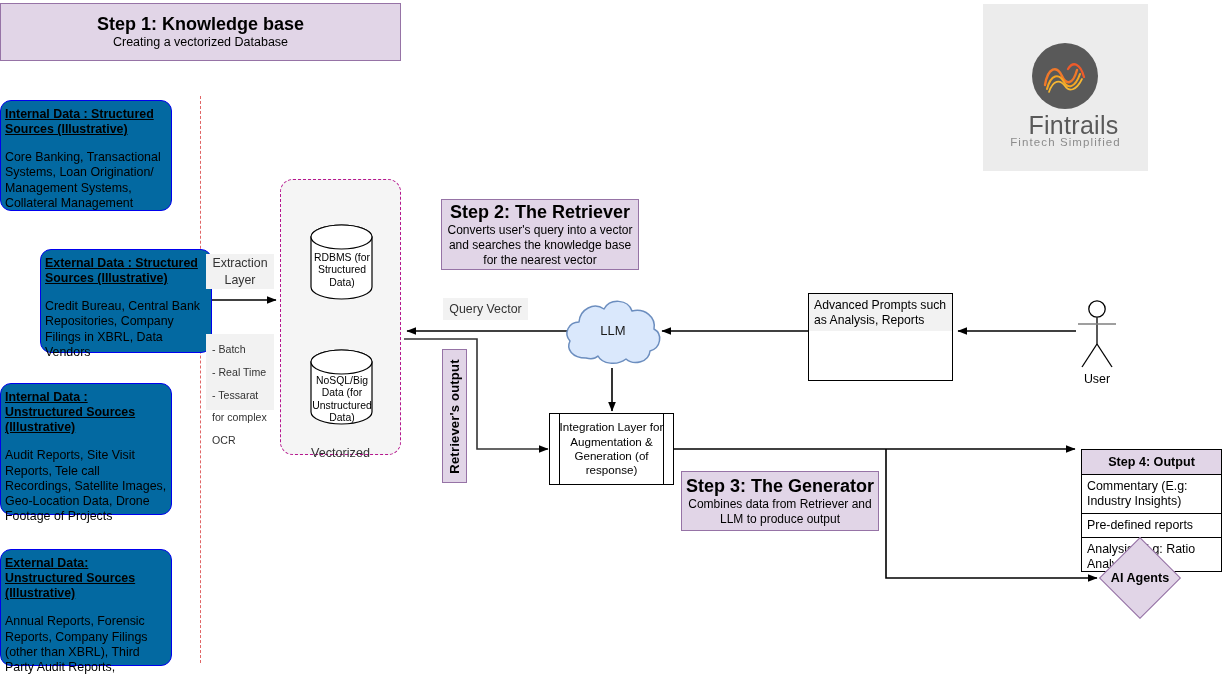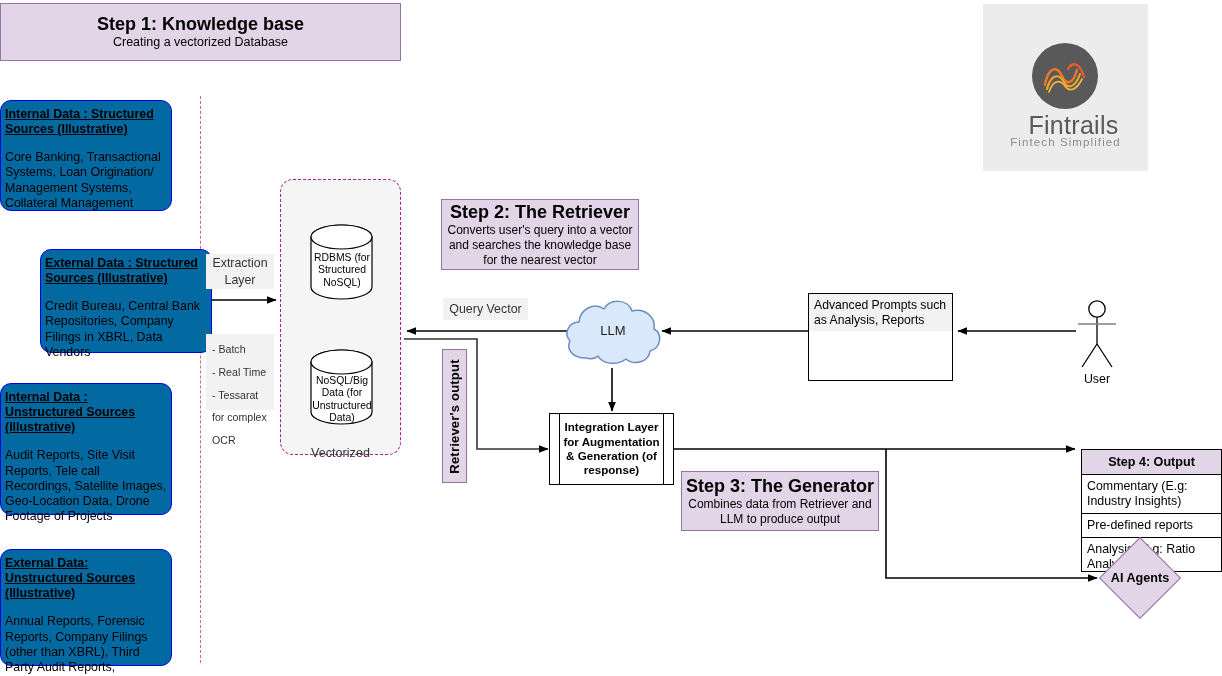--- a/index.html
+++ b/index.html
@@ -70,21 +70,21 @@
   }
   .ribbon span{
     transform:rotate(-90deg);white-space:nowrap;
     font-size:13px;font-weight:bold;letter-spacing:.2px;
   }
 
   
   .int-box{
     border:1.4px solid #000;background:#fff;
     display:flex;align-items:center;justify-content:flex-end;
-    text-align:center;font-size:11.6px;line-height:1.25;padding:0 9px;font-weight:bold;
+    text-align:center;font-size:11.6px;line-height:1.25;padding:0 9px;
   }
   .int-rule{position:absolute;top:0;bottom:0;width:0;border-left:1.4px solid #000;}
 
   
   .tbl{border:1.4px solid #000;background:#fff;}
   .tbl-head{
     border-bottom:1.4px solid #000;text-align:center;font-size:12.2px;
     padding:5px 4px;background:#fff;
   }
   .tbl-row{
@@ -201,21 +201,21 @@
 
 <div class="abs vector-box" style="left:280px;top:179px;width:121px;height:276px;"></div>
 
 <div class="abs cyl" style="left:310px;top:224px;width:63px;height:76px;">
   <svg width="63" height="76" viewBox="0 0 63 76" xmlns="http://www.w3.org/2000/svg">
     <path d="M1,13 a30.5,12 0 0 1 61,0 L62,63 a30.5,12 0 0 1 -61,0 z" fill="#ffffff" stroke="#000" stroke-width="1.2"></path>
     <ellipse cx="31.5" cy="13" rx="30.5" ry="12" fill="#ffffff" stroke="#000" stroke-width="1.2"></ellipse>
   </svg>
 </div>
 <div class="cyl-txt abs" style="left:306px;top:252px;width:72px;">
-  <span>RDBMS (for Structured NoSQL)</span>
+  <span>RDBMS (for Structured Data)</span>
 </div>
 
 <div class="abs cyl" style="left:310px;top:349px;width:63px;height:76px;">
   <svg width="63" height="76" viewBox="0 0 63 76" xmlns="http://www.w3.org/2000/svg">
     <path d="M1,13 a30.5,12 0 0 1 61,0 L62,63 a30.5,12 0 0 1 -61,0 z" fill="#ffffff" stroke="#000" stroke-width="1.2"></path>
     <ellipse cx="31.5" cy="13" rx="30.5" ry="12" fill="#ffffff" stroke="#000" stroke-width="1.2"></ellipse>
   </svg>
 </div>
 <div class="cyl-txt abs" style="left:306px;top:375px;width:72px;">
   <span>NoSQL/Big Data (for Unstructured Data)</span>

